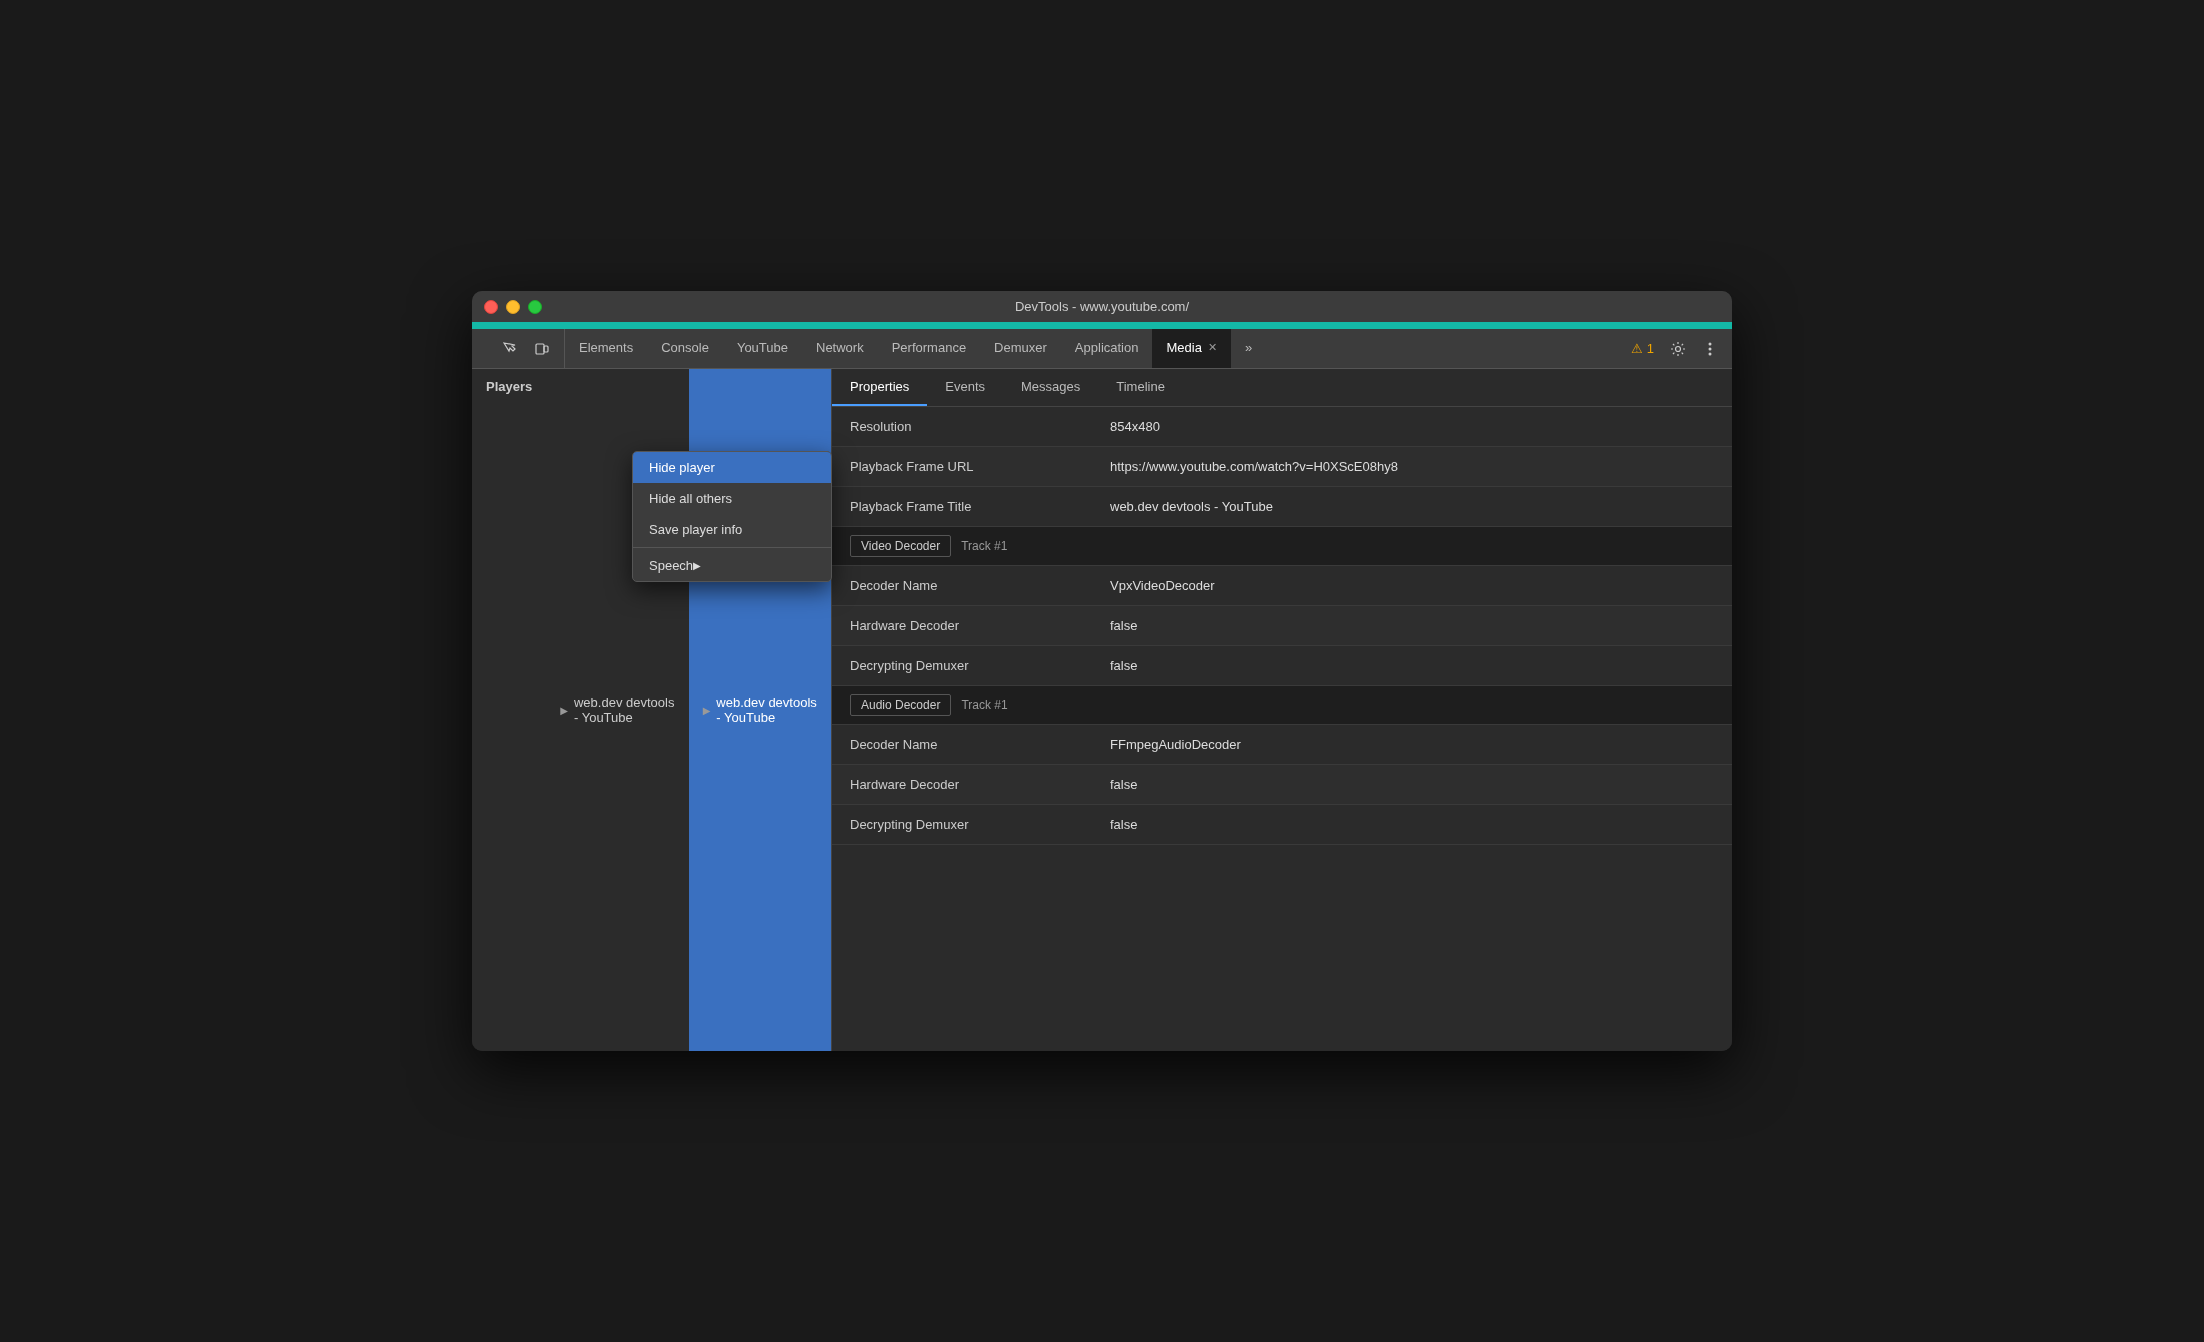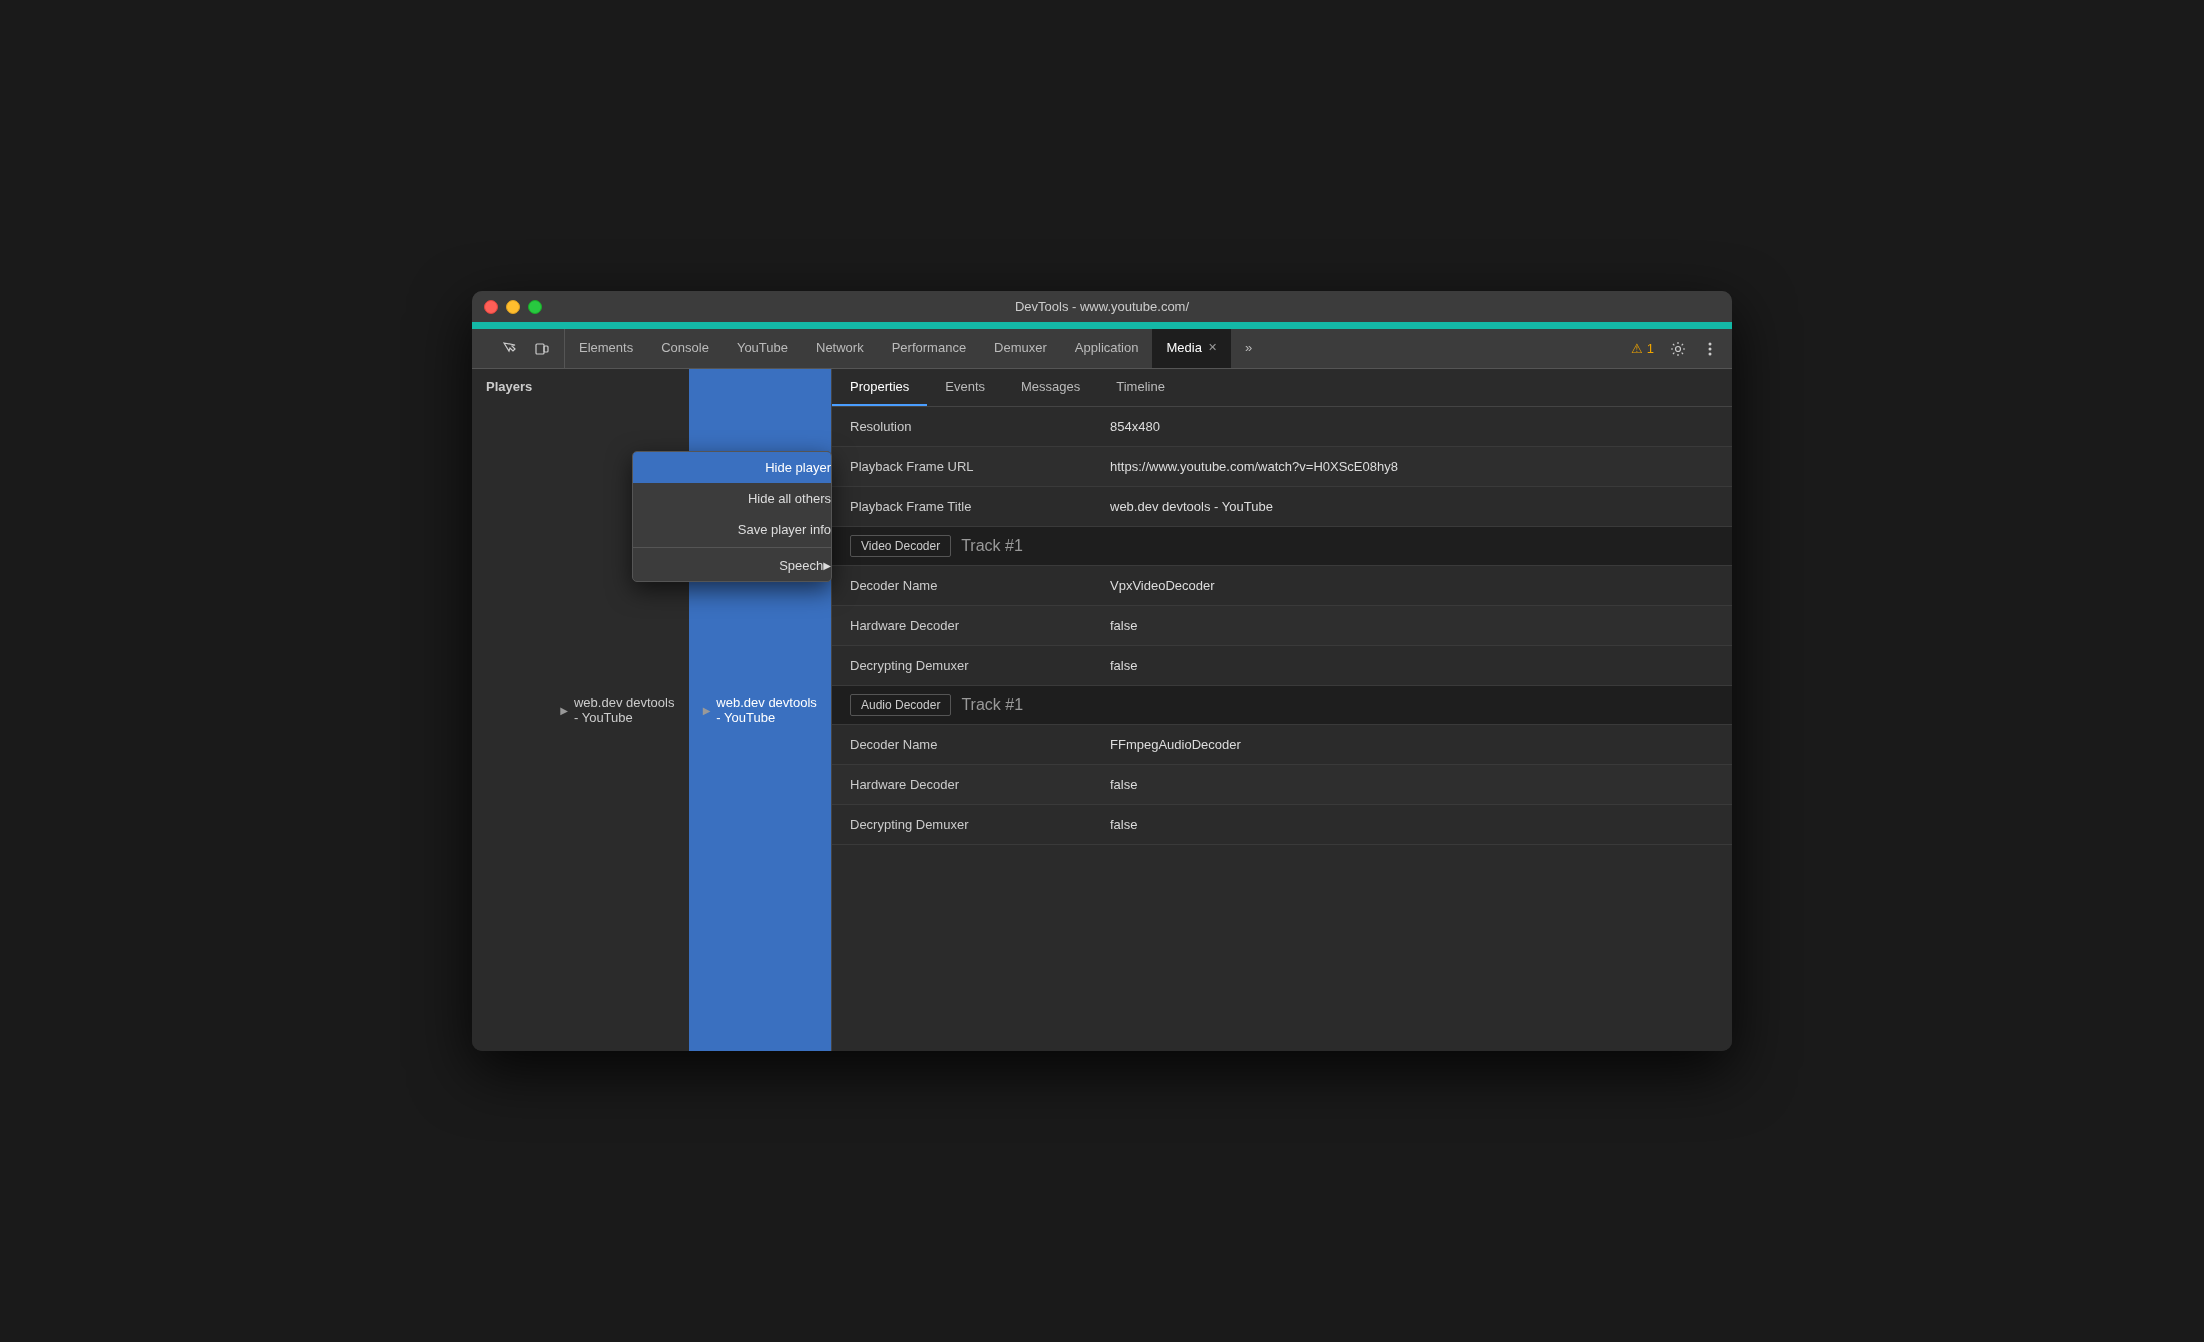--- a/index.html
+++ b/index.html
@@ -167,27 +167,27 @@
       left: 160px;
       background: #3c3c3c;
       border: 1px solid #555;
       border-radius: 5px;
       box-shadow: 0 8px 24px rgba(0,0,0,0.6);
       z-index: 100;
       width: 200px;
       overflow: hidden;
     }
     .context-menu-item {
-      padding: 8px 0;
+      padding: 8px 16px;
       color: #ddd;
       font-size: 13px;
       cursor: pointer;
       display: flex;
       align-items: center;
-      justify-content: flex-end;
+      justify-content: flex-start;
     }
     .context-menu-item.highlighted {
       background: #3a70c0;
       color: #fff;
     }
     .context-menu-divider {
       height: 1px;
       background: #555;
       margin: 2px 0;
     }
@@ -250,21 +250,21 @@
     .section-badge {
       background: #1e1e1e;
       border: 1px solid #555;
       color: #ccc;
       font-size: 12px;
       padding: 3px 10px;
       border-radius: 2px;
     }
     .track-badge {
       color: #999;
-      font-size: 16px;
+      font-size: 12px;
     }
     
     ::-webkit-scrollbar { width: 6px; }
     ::-webkit-scrollbar-track { background: #2b2b2b; }
     ::-webkit-scrollbar-thumb { background: #555; border-radius: 3px; }
   </style>
 </head>
 <body>
 
 <div class="window">

